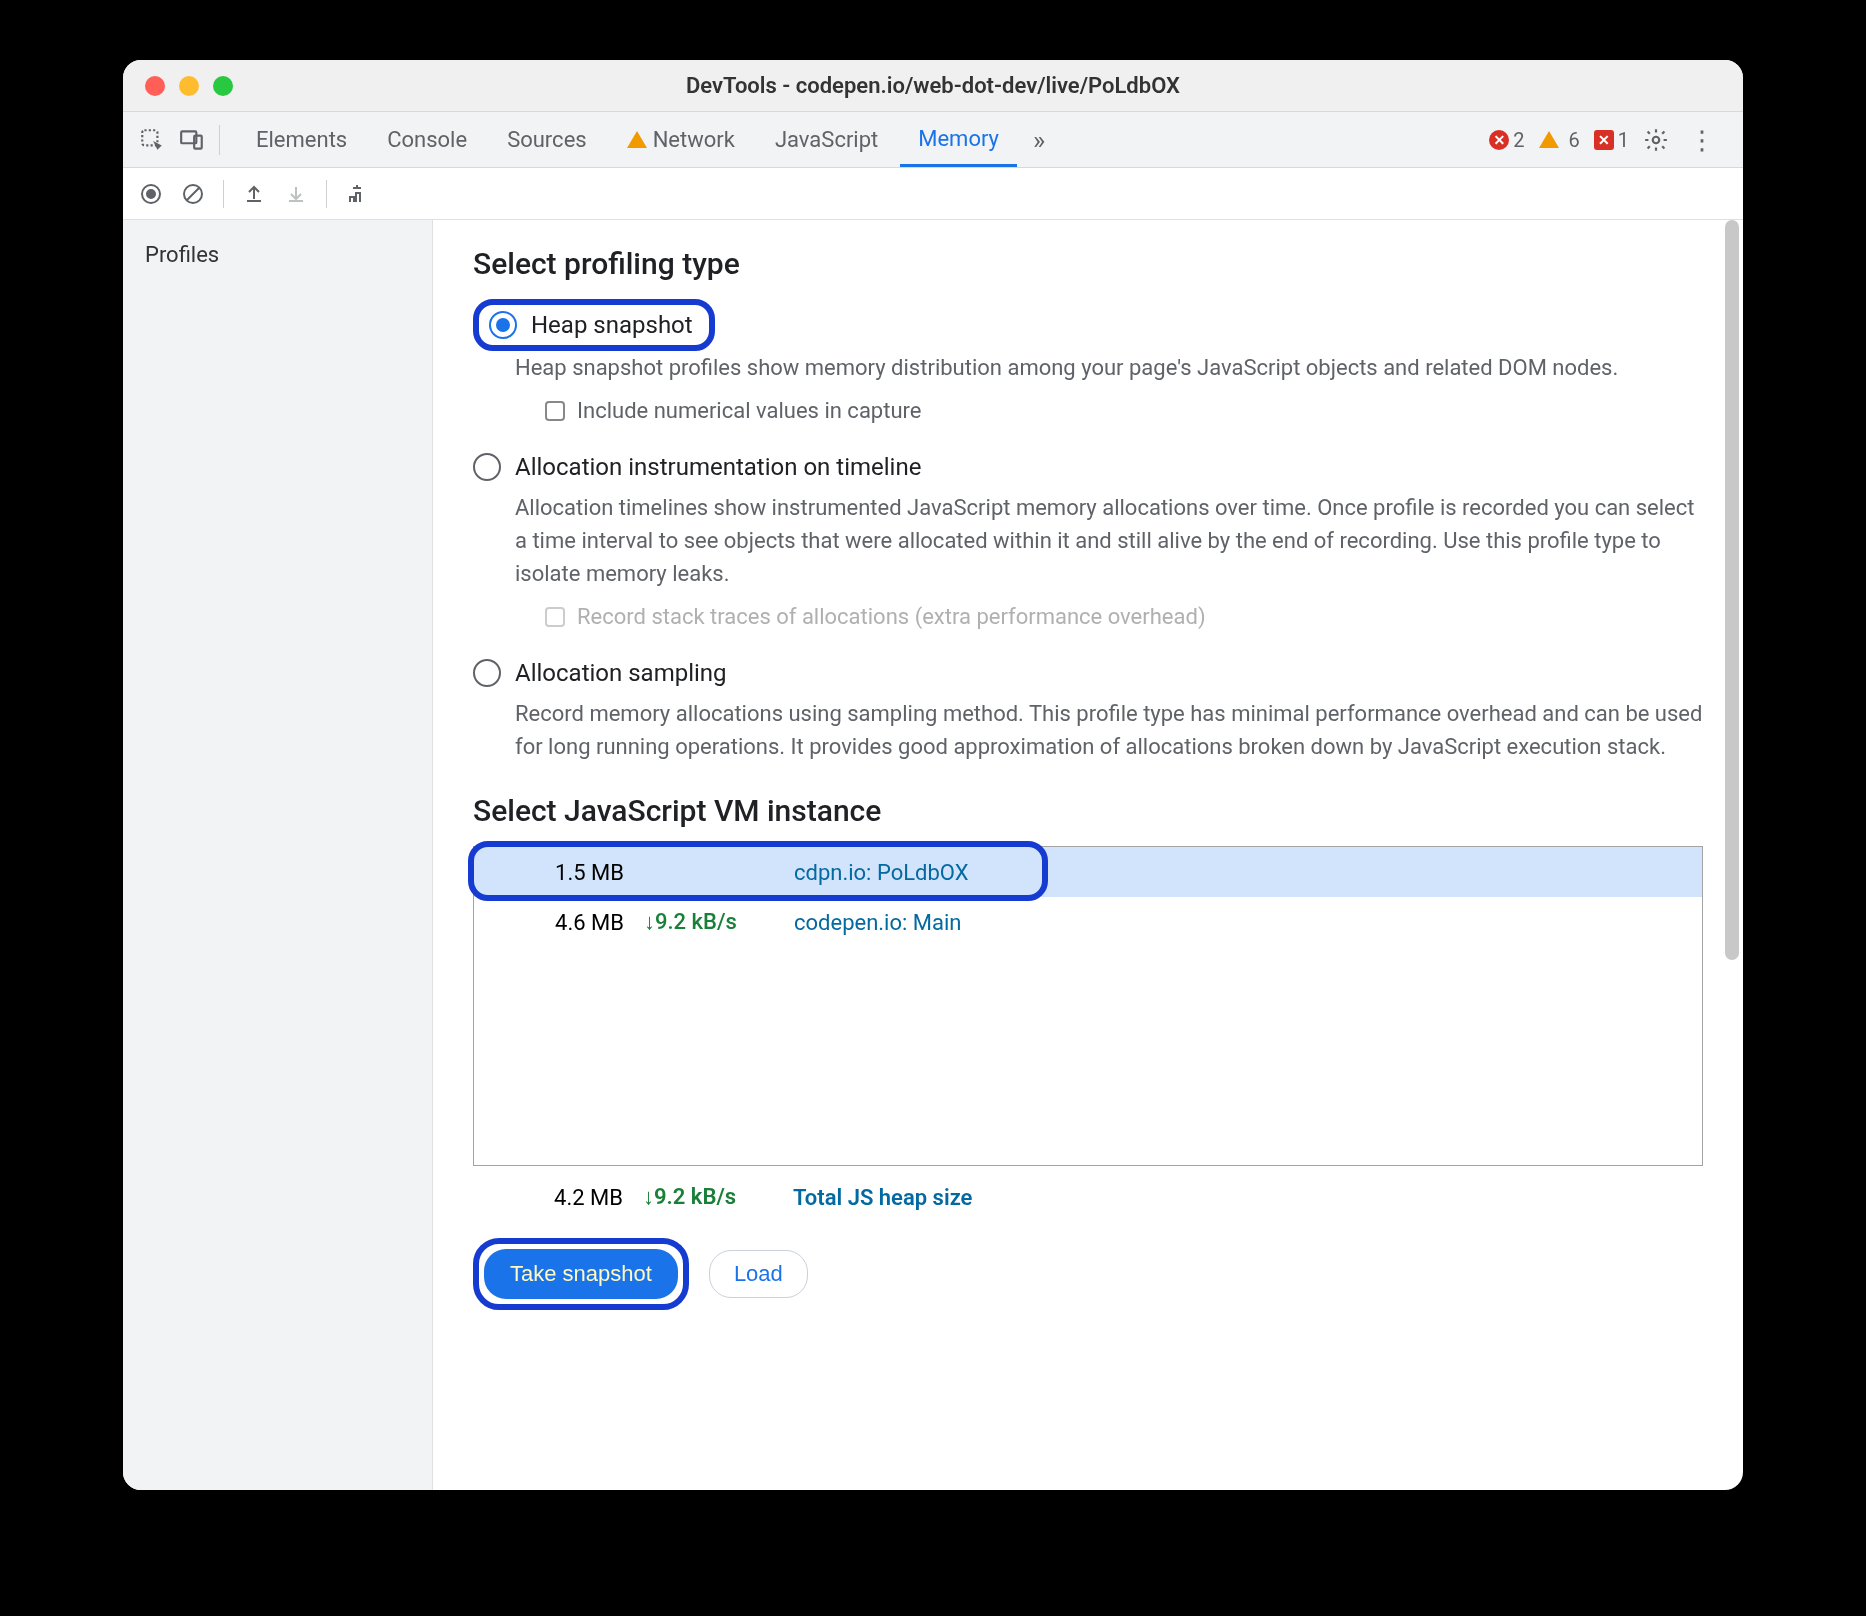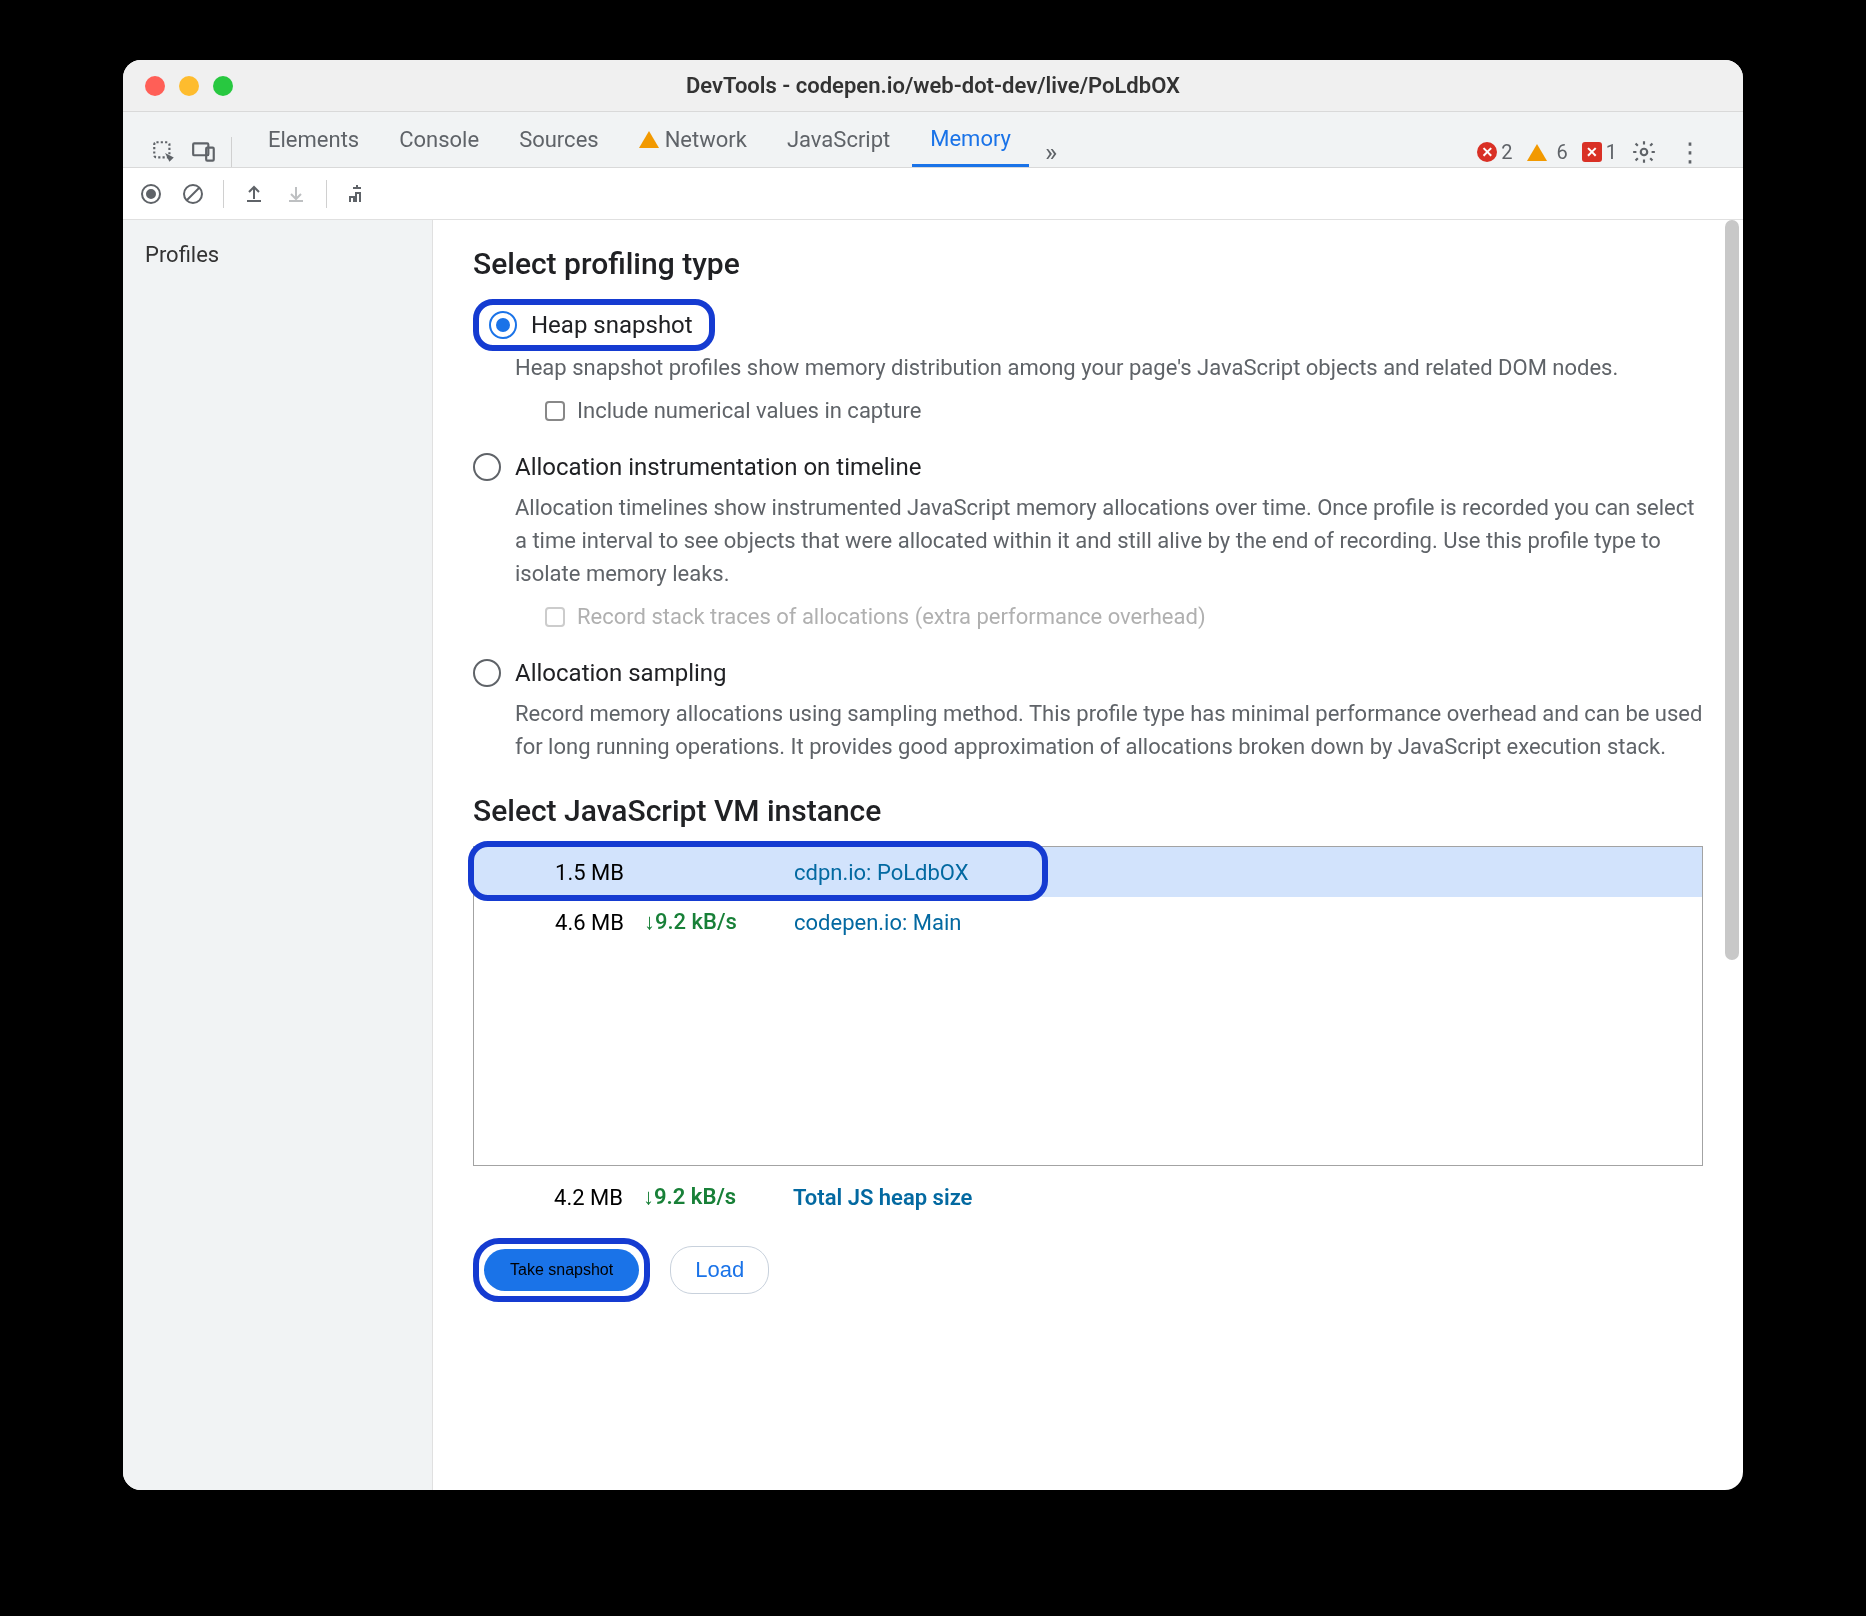--- a/index.html
+++ b/index.html
@@ -49,22 +49,22 @@
     font-weight: 600;
     color: #333;
     pointer-events: none;
   }
   
   .tabstrip {
     height: 56px;
     background: #f1f3f4;
     border-bottom: 1px solid #d9d9d9;
     display: flex;
-    align-items: flex-end;
-    padding: 0 28px;
+    align-items: center;
+    padding: 0 16px;
     gap: 4px;
     font-size: 22px;
     color: #5f6368;
   }
   .tabstrip .left-icons { display:flex; gap:14px; align-items:center; padding-right:14px;}
   .tabstrip .tab { padding: 0 18px; height:100%; display:flex; align-items:center; cursor:pointer; }
   .tabstrip .tab.active { color:#1a73e8; border-bottom: 3px solid #1a73e8; }
   .tabstrip .spacer { flex:1; }
   .tabstrip .right { display:flex; align-items:center; gap:14px; padding-right:6px;}
   .badge { display:flex; align-items:center; gap:4px; font-size:20px; }
@@ -149,22 +149,22 @@
     border:6px solid #153bd1; border-radius:20px;
     height:60px; width:580px;
     pointer-events:none;
   }
   .totals { display:flex; align-items:center; height:50px; padding:0 20px 0 30px; font-size:22px; margin-top:6px;}
   .totals .vm-size { font-weight:400; }
   .totals .vm-rate { font-weight:600; }
   .totals .vm-name { font-weight:600; }
   .action-row { display:flex; align-items:center; gap:20px; margin-top:16px;}
   .btn-primary {
-    background:#1a73e8; color:#000000; border:none; border-radius:22px;
-    padding:12px 26px; font-size:16px; font-weight:500; cursor:pointer;
+    background:#1a73e8; color:#fef9c3; border:none; border-radius:22px;
+    padding:12px 26px; font-size:22px; font-weight:500; cursor:pointer;
   }
   .btn-secondary {
     background:#fff; color:#1a73e8; border:1.5px solid #c8d1dc; border-radius:22px;
     padding:10px 24px; font-size:22px; cursor:pointer;
   }
   .btn-hl {
     border:6px solid #153bd1; border-radius:26px; padding:5px;
     display:inline-flex;
   }
   .scroll-track {

